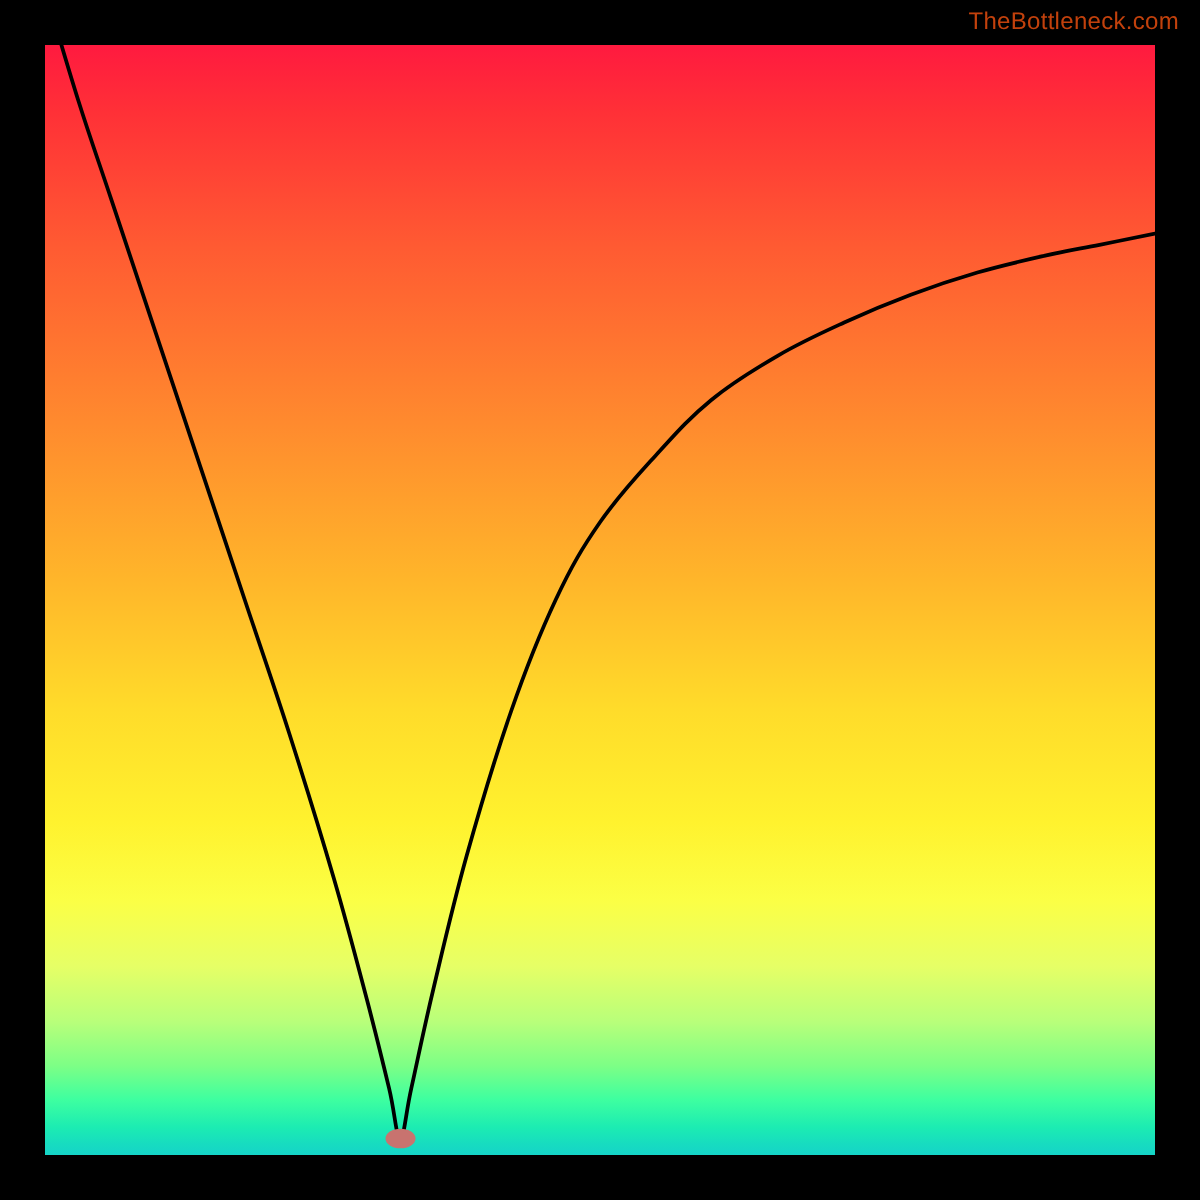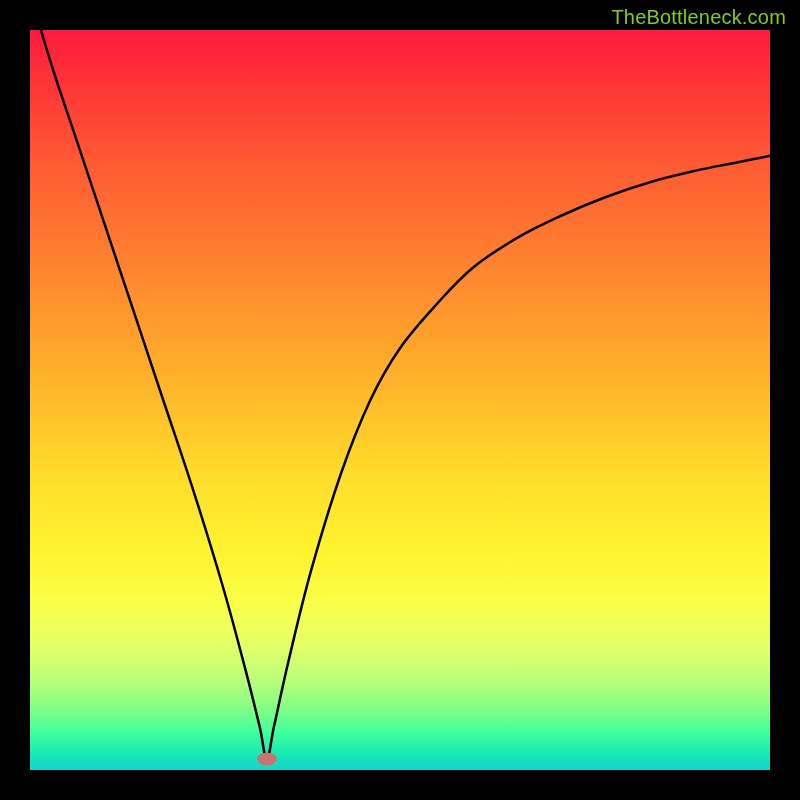--- a/index.html
+++ b/index.html
@@ -39,22 +39,22 @@
       #3effa0 95%,
       #1cecb2 97.5%,
       #17dcc0 99%,
       #15d4c8 100%
     );
   }
   .watermark {
     position: absolute;
     top: 6px;
     right: 14px;
-    color: #84cc16;
-    font-size: 20px;
+    color: #c2410c;
+    font-size: 16px;
     font-weight: 500;
     user-select: none;
     letter-spacing: 0.2px;
   }
   svg.curve {
     position: absolute;
     left: 0;
     top: 0;
     width: 740px;
     height: 740px;

